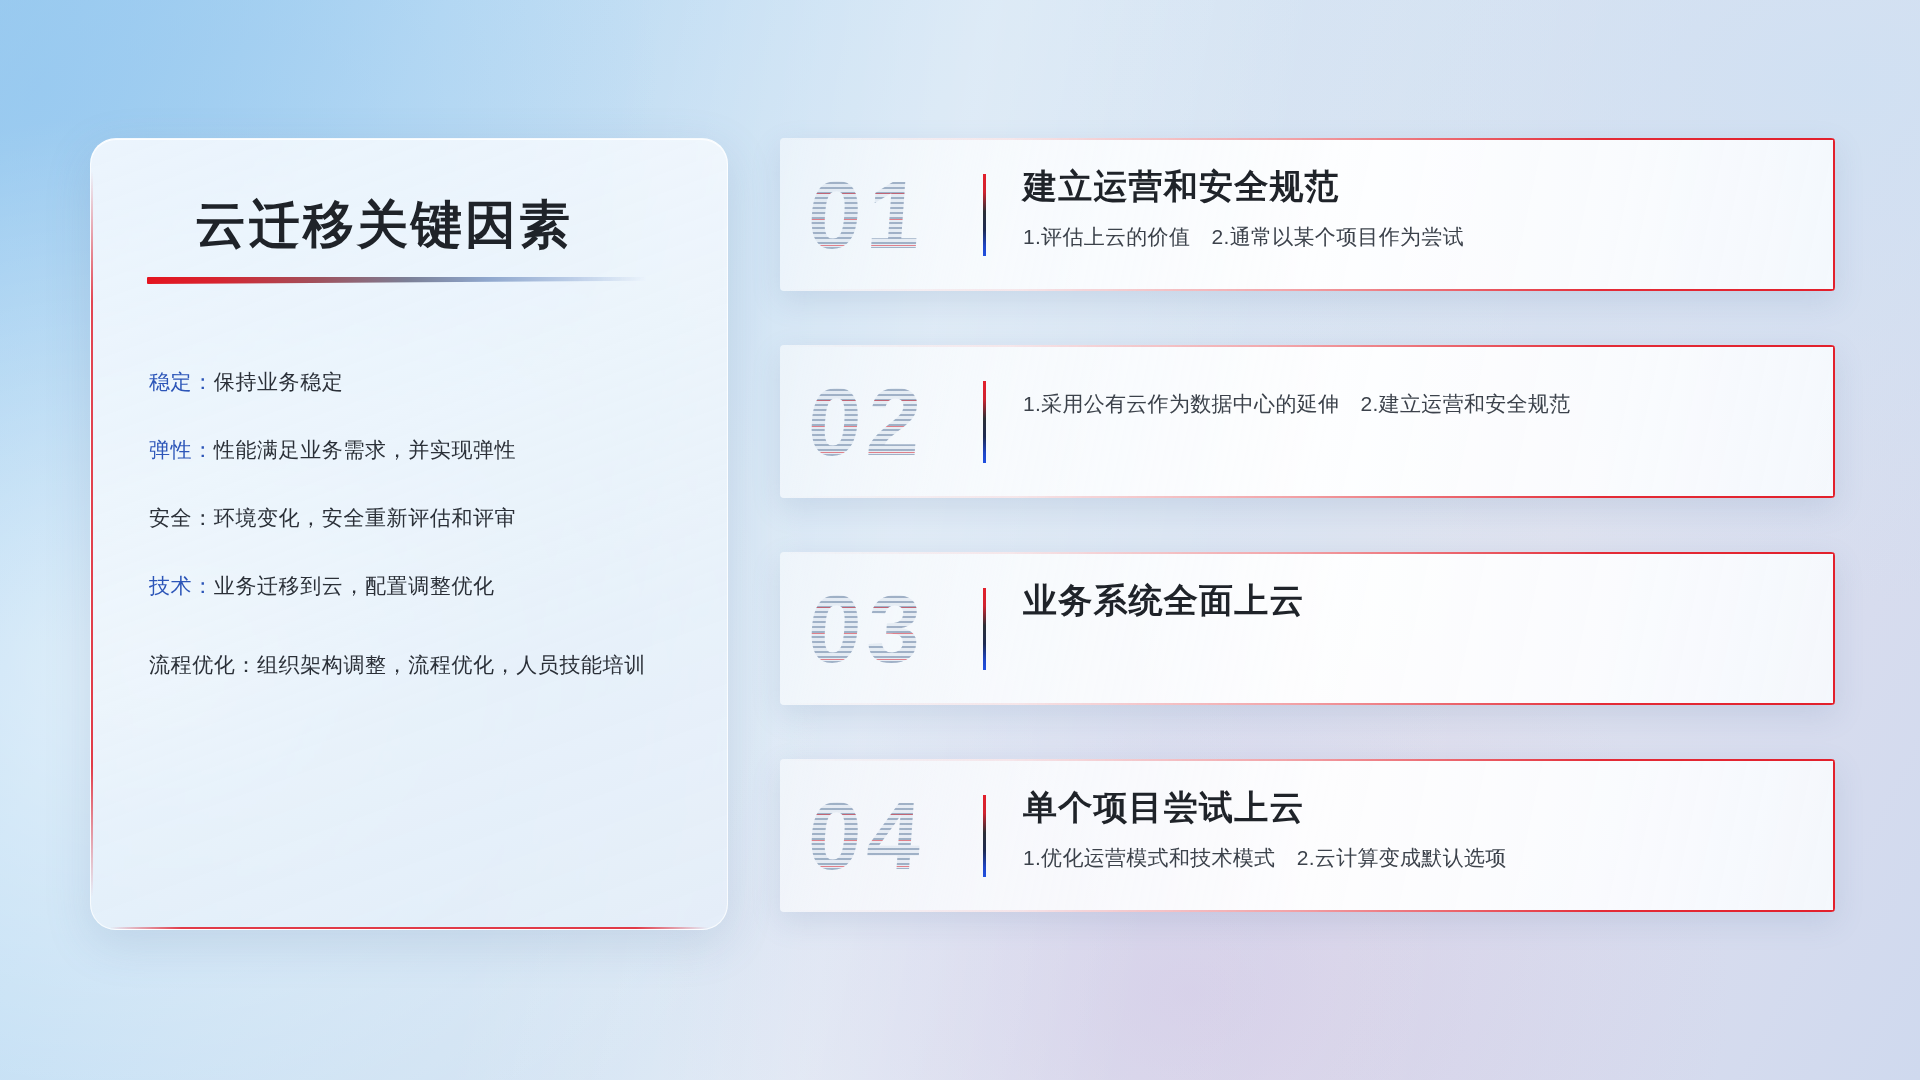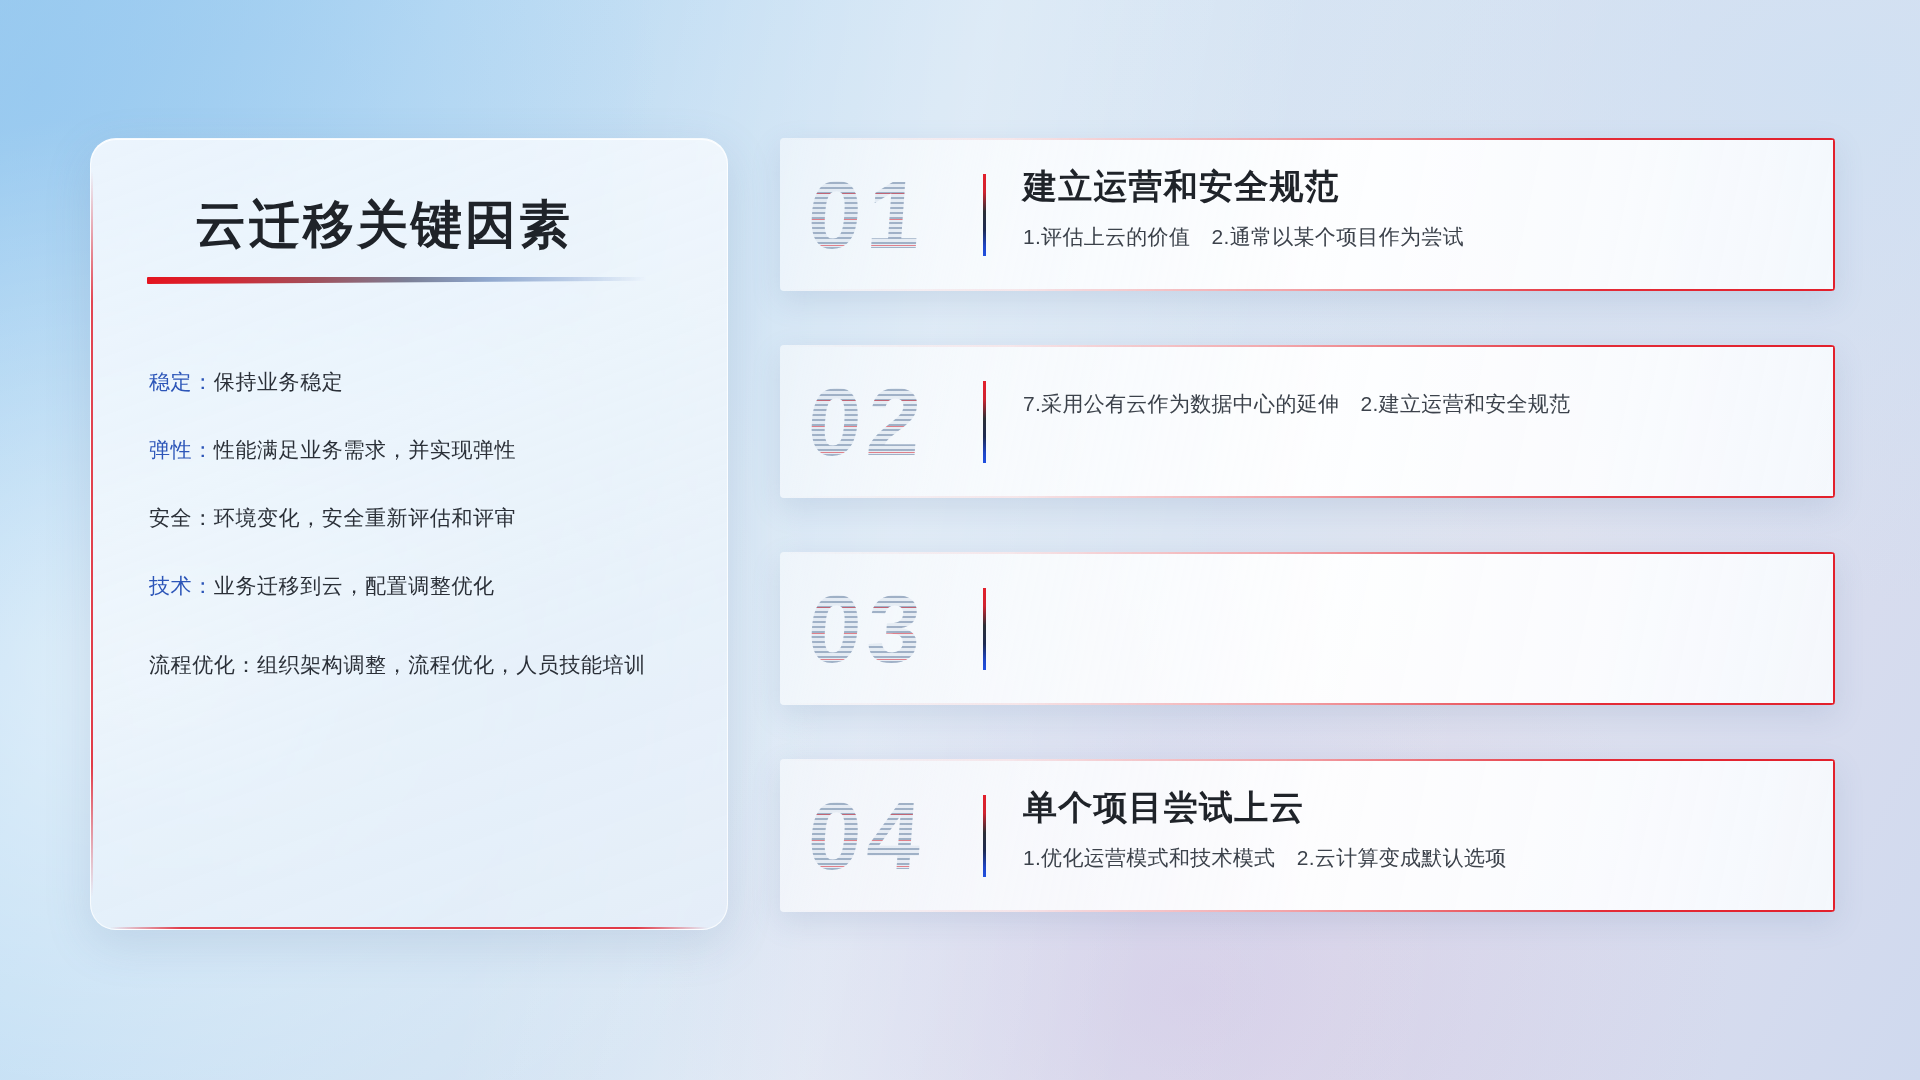--- a/index.html
+++ b/index.html
@@ -276,33 +276,34 @@
 
   <div class="step-card">
     <div class="card-edge-top"></div>
     <div class="card-edge-bottom"></div>
     <div class="card-edge-right"></div>
     <div class="card-num-shadow">02</div>
     <div class="card-num">02</div>
     <div class="card-num-red">02</div>
     <div class="card-divider"></div>
     <div class="card-text">
-      <div class="card-sub">7.采用公有云作为数据中心的延伸　2.建立运营和安全规范</div>
+      <div class="card-sub">1.采用公有云作为数据中心的延伸　2.建立运营和安全规范</div>
     </div>
   </div>
 
   <div class="step-card">
     <div class="card-edge-top"></div>
     <div class="card-edge-bottom"></div>
     <div class="card-edge-right"></div>
     <div class="card-num-shadow">03</div>
     <div class="card-num">03</div>
     <div class="card-num-red">03</div>
     <div class="card-divider"></div>
     <div class="card-text">
+      <div class="card-title">业务系统全面上云</div>
     </div>
   </div>
 
   <div class="step-card">
     <div class="card-edge-top"></div>
     <div class="card-edge-bottom"></div>
     <div class="card-edge-right"></div>
     <div class="card-num-shadow">04</div>
     <div class="card-num">04</div>
     <div class="card-num-red">04</div>

